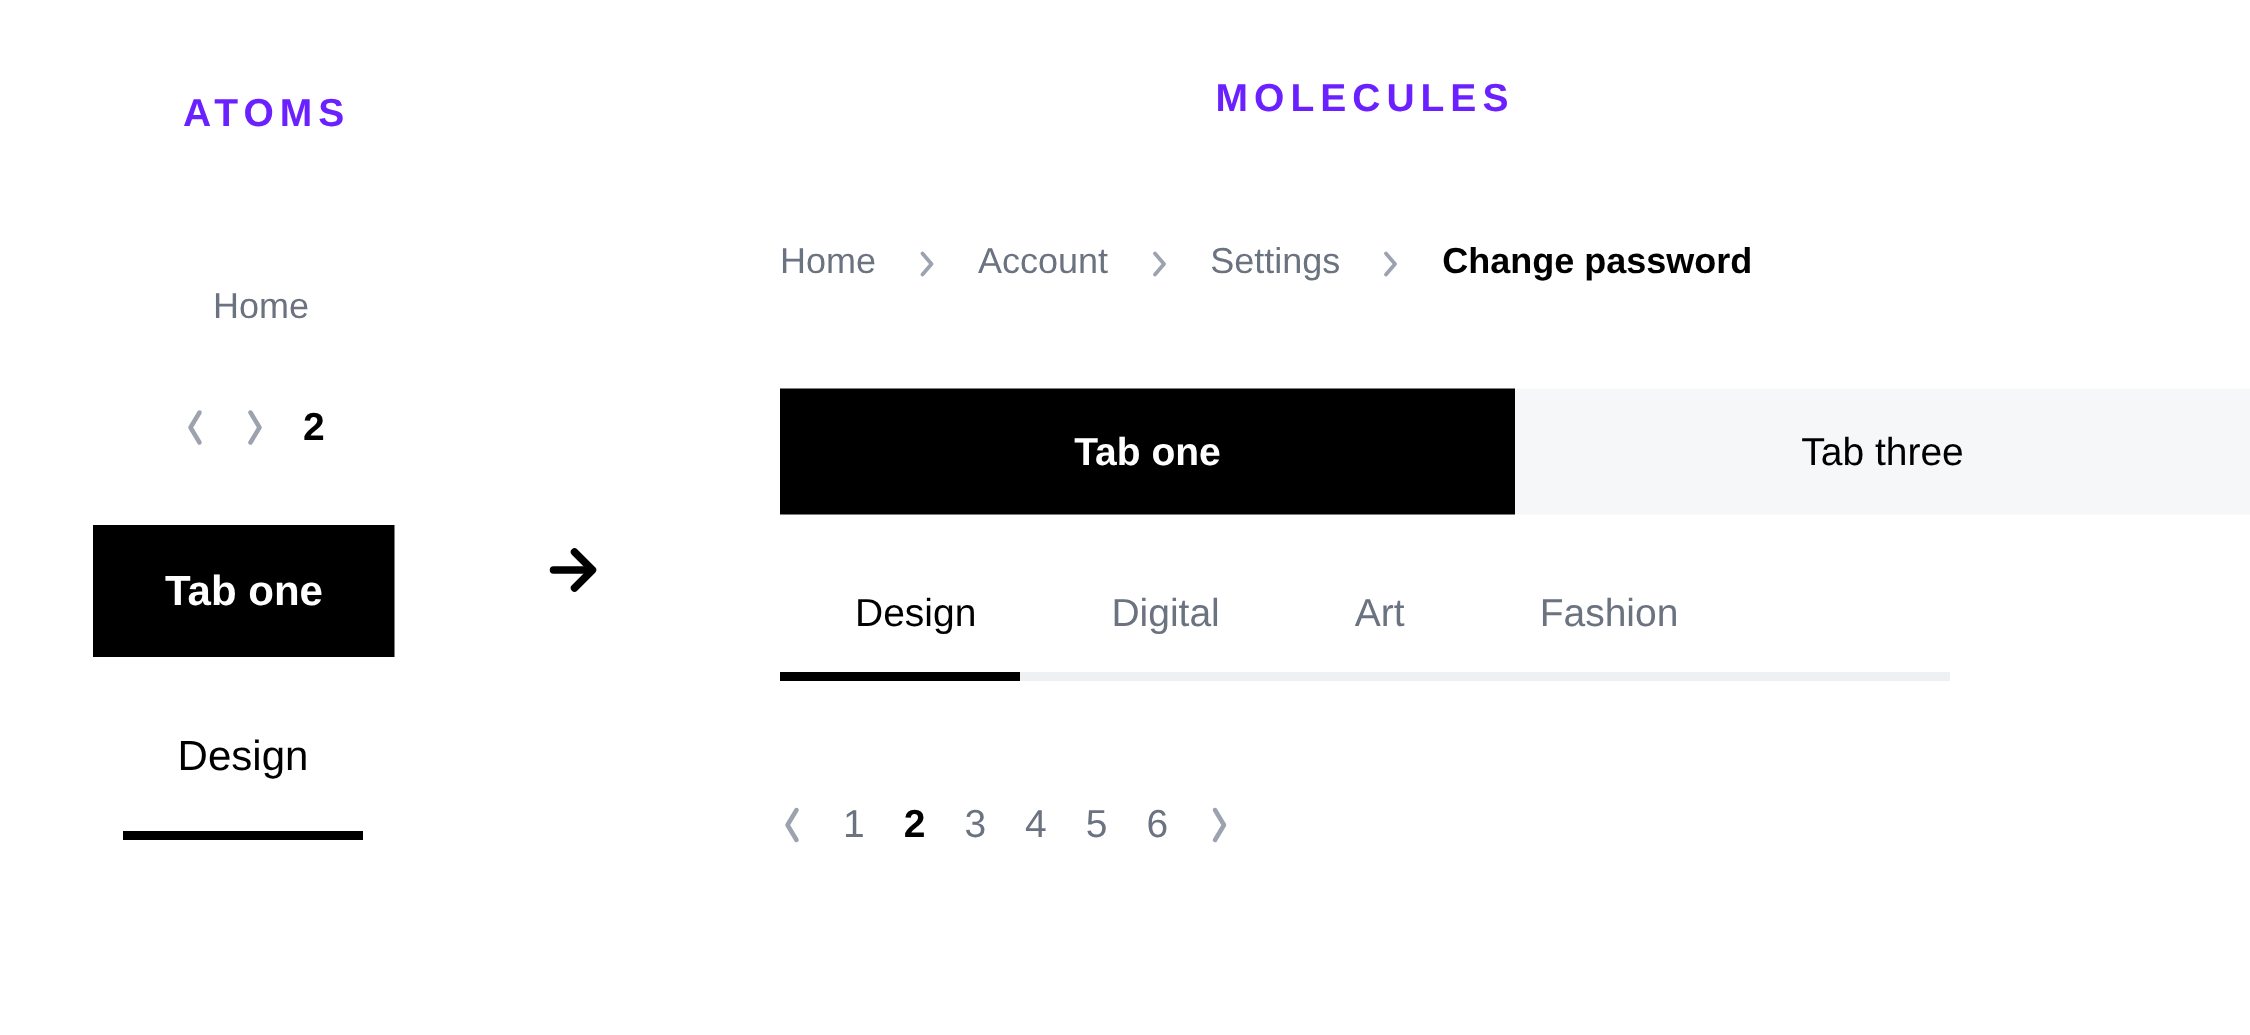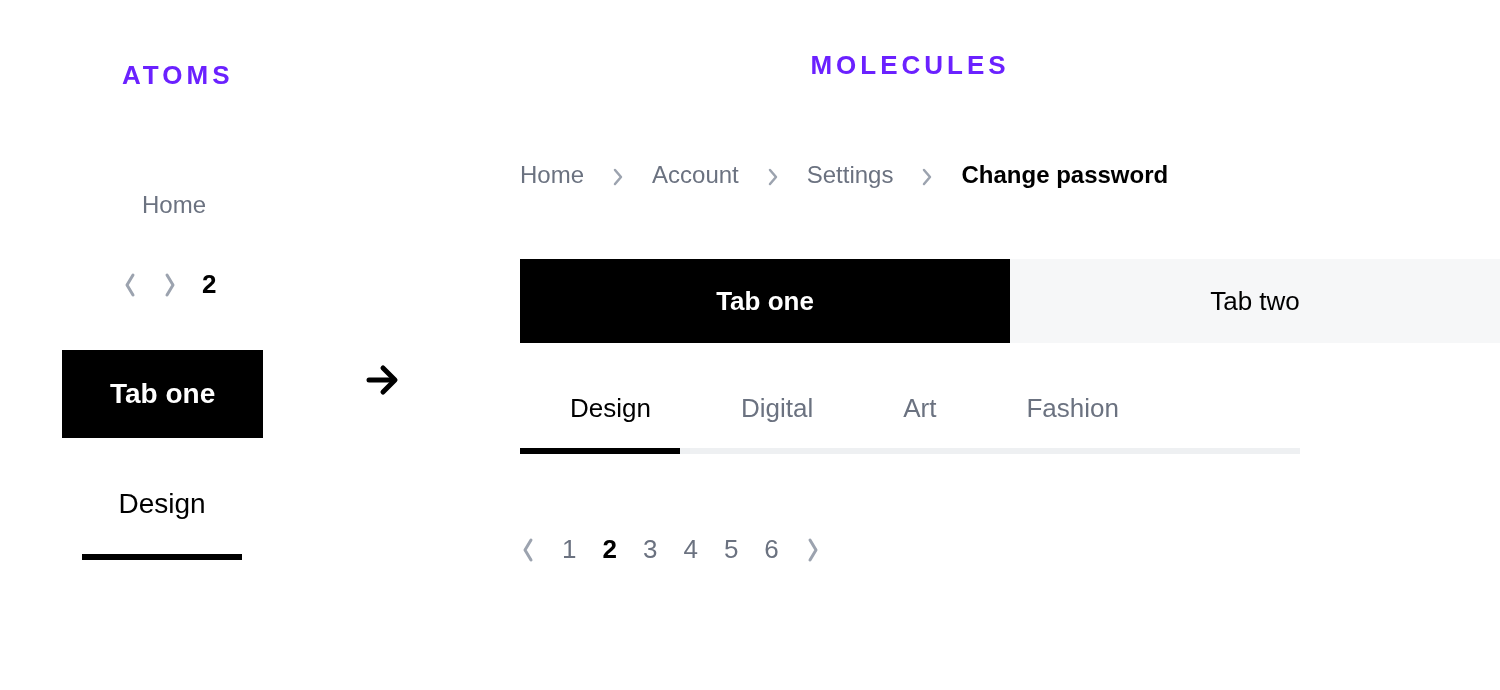--- a/index.html
+++ b/index.html
@@ -110,21 +110,21 @@
           </svg></span>
       <span class="crumb-link">Settings</span>
       <span class="crumb-sep"><svg viewBox="0 0 12 20" width="12" height="20">
             <polyline points="3,3 9,10 3,17" fill="none" stroke="#9ca3af" stroke-width="2.5" stroke-linecap="round" stroke-linejoin="round"></polyline>
           </svg></span>
       <span class="crumb-current">Change password</span>
     </div>
 
     <div class="mol-pills">
       <div class="pill active">Tab one</div>
-      <div class="pill">Tab two</div>
+      <div class="pill">Tab three</div>
     </div>
 
     <div class="mol-utabs">
       <div class="utab-row">
         <div class="utab-item active">Design</div>
         <div class="utab-item">Digital</div>
         <div class="utab-item">Art</div>
         <div class="utab-item">Fashion</div>
       </div>
       <div class="utab-track">

